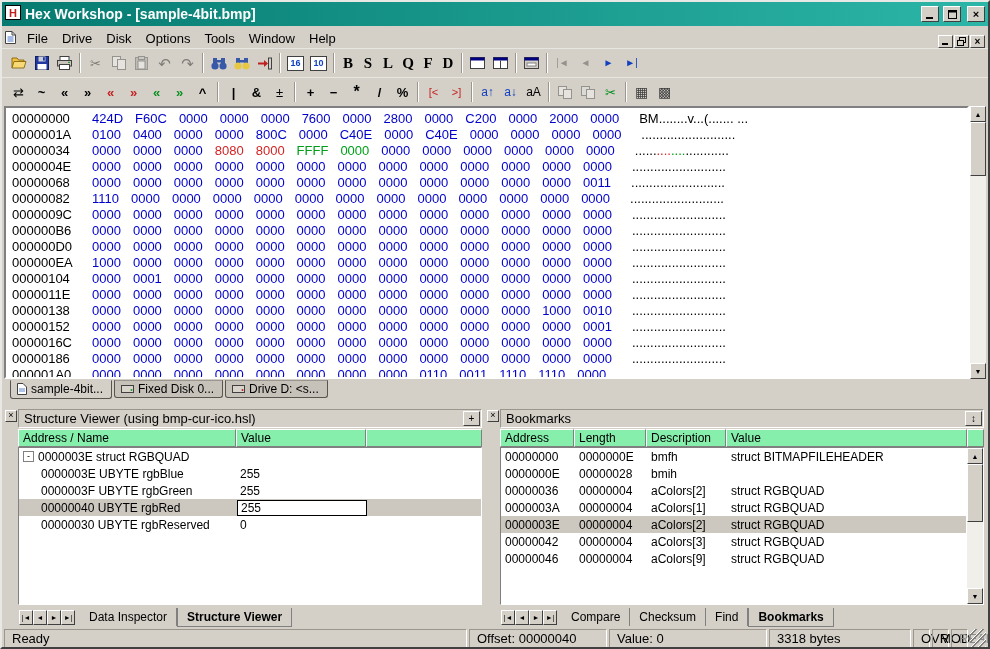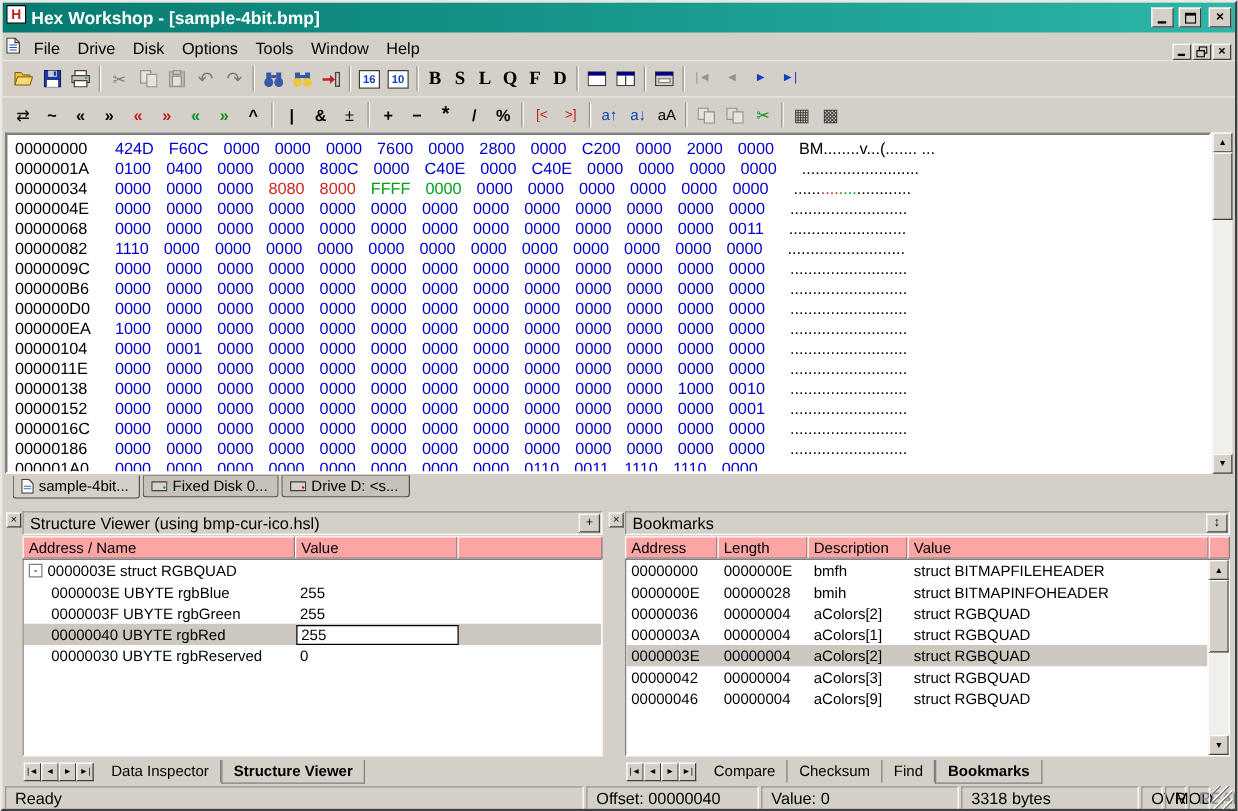--- a/index.html
+++ b/index.html
@@ -59,21 +59,21 @@
   .panels{height:220px;display:flex;padding:0 2px;gap:4px}
   .panel{display:flex}
   .panel.left{width:478px}
   .panel.right{width:498px}
   .closestrip{width:14px;display:flex;flex-direction:column;align-items:center;padding-top:3px}
   .close-sm{width:12px;height:12px;background:#d4d0c8;border:1px solid;border-color:#fff #404040 #404040 #fff;font-size:9px;line-height:9px;text-align:center}
   .panel-body{flex:1;display:flex;flex-direction:column;min-width:0}
   .panel-title{height:19px;margin:2px 0 1px 0;border:1px solid;border-color:#9a968e #fff #fff #9a968e;display:flex;align-items:center;padding:0 5px;font-size:13px;position:relative;background:#d4d0c8}
   .panel-title-btn{position:absolute;right:1px;top:1px;width:17px;height:15px;background:#d4d0c8;border:1px solid;border-color:#fff #404040 #404040 #fff;font-size:10px;display:flex;align-items:center;justify-content:center}
   .cols{display:flex;height:18px}
-  .col{background:#fca5a5;border:1px solid;border-color:#fff #808080 #808080 #fff;font-size:12px;padding:1px 4px;overflow:hidden;white-space:nowrap}
+  .col{background:#86efac;border:1px solid;border-color:#fff #808080 #808080 #fff;font-size:12px;padding:1px 4px;overflow:hidden;white-space:nowrap}
   .list{flex:1;background:#fff;border:1px solid;border-color:#808080 #fff #fff #808080;overflow:hidden;font-size:12px}
   .list.flex{display:flex}
   .rowsarea{flex:1;min-width:0}
 
   .srow{display:flex;height:17px;align-items:center}
   .srow.sel{background:#ccc8c0}
   .sname{width:218px;padding-left:4px;display:flex;align-items:center;overflow:hidden;white-space:nowrap}
   .sname.child{padding-left:22px}
   .sval{width:130px;padding-left:3px;white-space:nowrap}
   .sval.edit{background:#fff;border:1px solid #000;height:16px;display:flex;align-items:center}
@@ -527,21 +527,20 @@
               <div class="brow">
                 <span class="b-addr">00000000</span>
                 <span class="b-len">0000000E</span>
                 <span class="b-desc">bmfh</span>
                 <span class="b-val">struct BITMAPFILEHEADER</span>
               </div>
               <div class="brow">
                 <span class="b-addr">0000000E</span>
                 <span class="b-len">00000028</span>
                 <span class="b-desc">bmih</span>
-                <span class="b-val">struct BITMAPINFOHEADER</span>
               </div>
               <div class="brow">
                 <span class="b-addr">00000036</span>
                 <span class="b-len">00000004</span>
                 <span class="b-desc">aColors[2]</span>
                 <span class="b-val">struct RGBQUAD</span>
               </div>
               <div class="brow">
                 <span class="b-addr">0000003A</span>
                 <span class="b-len">00000004</span>

